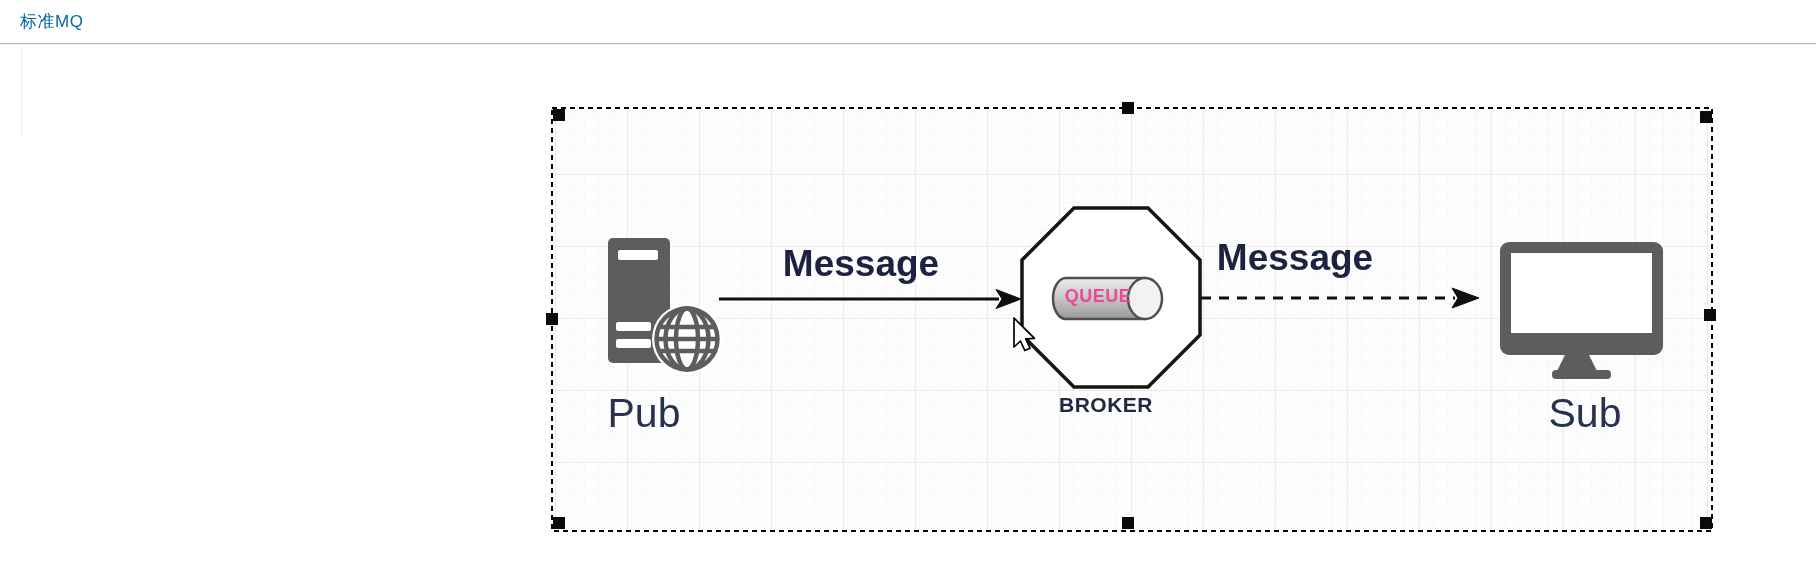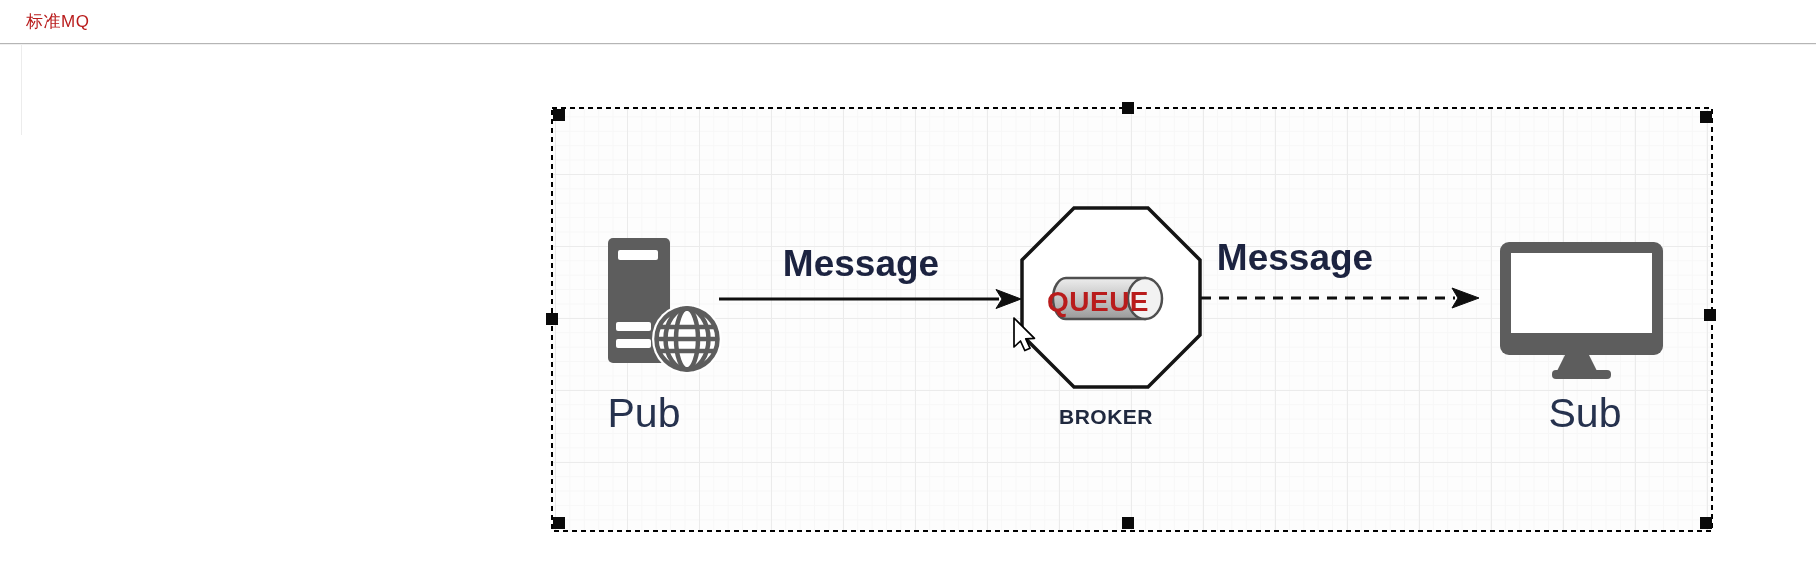--- a/index.html
+++ b/index.html
@@ -1,22 +1,22 @@
 <!DOCTYPE html>
 <html><head>
 <meta charset="utf-8">
 <style>
   html,body{margin:0;padding:0;background:#ffffff;}
   .screen{
     position:relative; width:1816px; height:586px; overflow:hidden;
     background:#ffffff; font-family:"Liberation Sans", sans-serif;
   }
   .app-title{
-    position:absolute; left:26px; top:10px;
-    font-size:17px; color:#b91c1c; letter-spacing:0.5px;
+    position:absolute; left:20px; top:10px;
+    font-size:17px; color:#0369a1; letter-spacing:0.5px;
   }
   .header-rule{
     position:absolute; left:0; top:43px; width:1816px; height:1px;
     background:#b5b5b5; border-bottom:1px solid #f0f0f0;
   }
   .panel-edge{
     position:absolute; left:21px; top:45px; width:1px; height:90px;
     background:#ececec;
   }
   .grid-area{
@@ -28,22 +28,22 @@
       linear-gradient(to right, #f7f7f7 1px, transparent 1px),
       linear-gradient(to bottom, #f7f7f7 1px, transparent 1px);
     background-size: 72px 72px, 72px 72px, 14.4px 14.4px, 14.4px 14.4px;
     background-position: 3px 0, 0 66px, 3px 0, 0 8.4px;
     z-index:1;
   }
   svg.overlay{position:absolute; left:0; top:0; z-index:2;}
   .lbl{position:absolute; text-align:center; z-index:3; line-height:1.05;}
   .node-lbl{font-size:41px; color:#26324e;}
   .edge-lbl{font-size:37px; font-weight:bold; color:#1c2340;}
-  .broker-lbl{font-size:21px; font-weight:bold; color:#20293f; letter-spacing:0.5px;margin-top:12px;}
-  .queue-lbl{font-size:28px; font-weight:bold; color:#b91c1c; letter-spacing:0.5px;}
+  .broker-lbl{font-size:21px; font-weight:bold; color:#20293f; letter-spacing:0.5px;}
+  .queue-lbl{font-size:18px; font-weight:bold; color:#ec4899; letter-spacing:0.5px;}
 </style>
 </head>
 <body>
 
 <div class="screen">
 
   <div class="app-title">标准MQ</div>
   <div class="header-rule"></div>
   <div class="panel-edge"></div>
 

